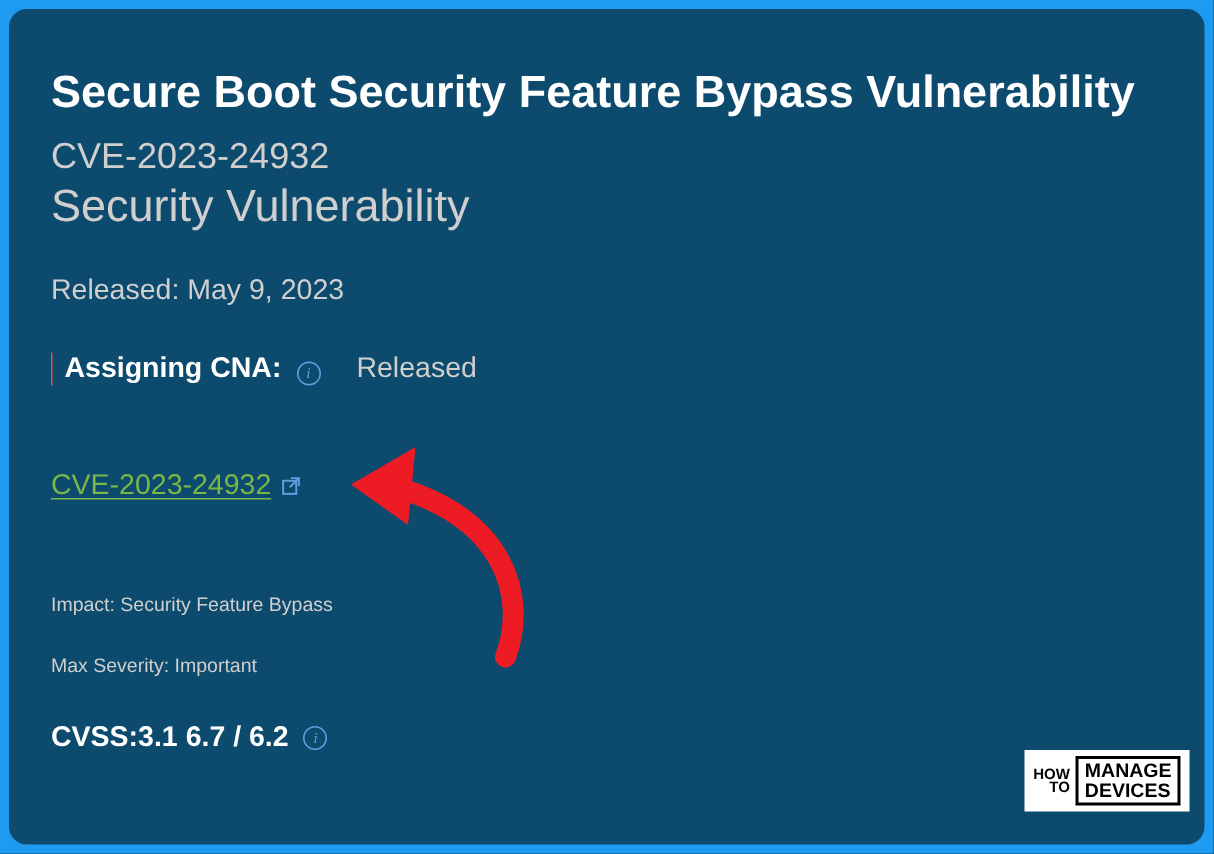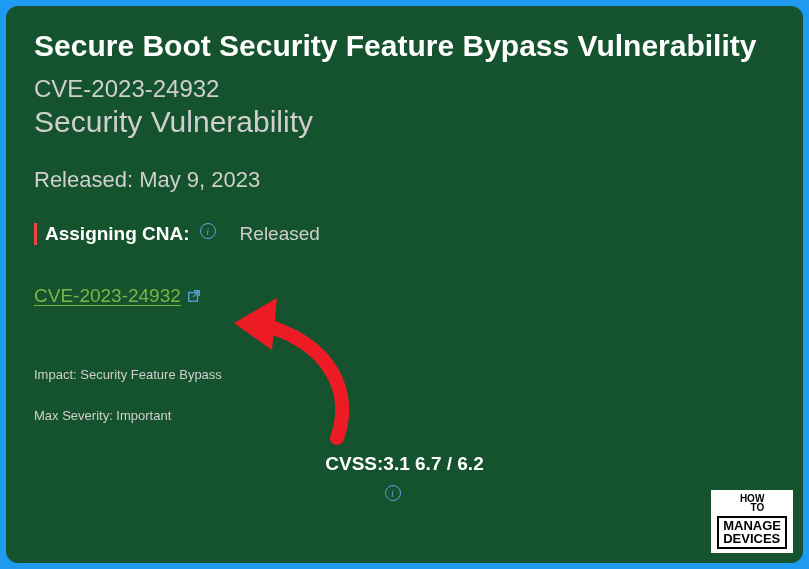--- a/index.html
+++ b/index.html
@@ -11,23 +11,23 @@
       width: 809px;
       height: 569px;
       background: #1e9bf0;
       padding: 6px;
       font-family: 'Segoe UI', Tahoma, sans-serif;
       position: relative;
     }
     .panel {
       width: 100%;
       height: 100%;
-      background: #14532d;
+      background: #0c4a6e;
       border-radius: 12px;
-      padding: 20px 28px;
+      padding: 36px 28px;
       color: #ffffff;
       position: relative;
       overflow: hidden;
     }
     .title {
       font-size: 30px;
       font-weight: 700;
       color: #ffffff;
       margin-bottom: 10px;
       line-height: 1.3;
@@ -38,31 +38,31 @@
       color: #d0cfce;
       margin-bottom: 2px;
     }
     .vuln-type {
       font-size: 30px;
       font-weight: 400;
       color: #d0cfce;
       margin-bottom: 28px;
     }
     .released {
-      font-size: 22px;
+      font-size: 19px;
       font-weight: 400;
       color: #d0cfce;
       margin-bottom: 30px;
     }
     .cna-row {
       display: flex;
-      align-items: flex-start;
-      border-left: 3px solid #ef4444;
+      align-items: flex-end;
+      border-left: 1px solid #ef4444;
       padding-left: 8px;
-      margin-bottom: 40px;
+      margin-bottom: 56px;
     }
     .cna-label {
       font-size: 19px;
       font-weight: 700;
       color: #ffffff;
       margin-right: 10px;
     }
     .info-icon {
       width: 16px;
       height: 16px;
@@ -112,45 +112,43 @@
       gap: 26px;
       font-size: 13px;
       color: #d0cfce;
       margin-bottom: 30px;
       flex-direction: column;
     }
     .cvss-row {
       display: flex;
       align-items: center;
       gap: 10px;
-      flex-direction: column;
     }
     .cvss-label {
       font-size: 19px;
       font-weight: 700;
       color: #ffffff;
     }
     .arrow {
       position: absolute;
       left: 216px;
       top: 282px;
       width: 150px;
       height: 160px;
       pointer-events: none;
     }
     .logo {
       position: absolute;
       right: 10px;
-      bottom: 10px;
+      bottom: 22px;
       background: #ffffff;
       padding: 4px 6px;
       display: flex;
       align-items: center;
       gap: 4px;
-      flex-direction: column;
     }
     .logo-howto {
       display: flex;
       flex-direction: column;
       font-size: 10px;
       font-weight: 900;
       line-height: 0.9;
       color: #000;
       font-family: Arial, sans-serif;
       text-align: right;

